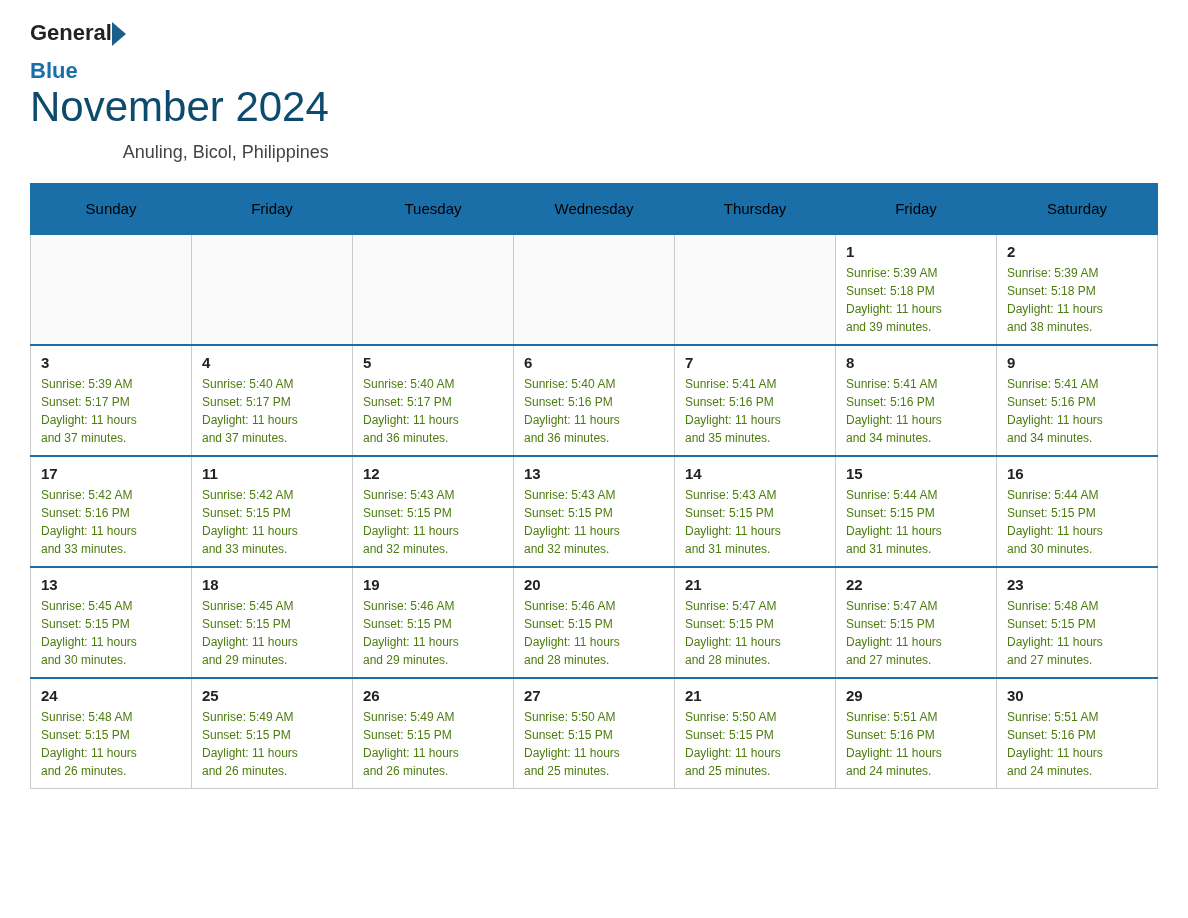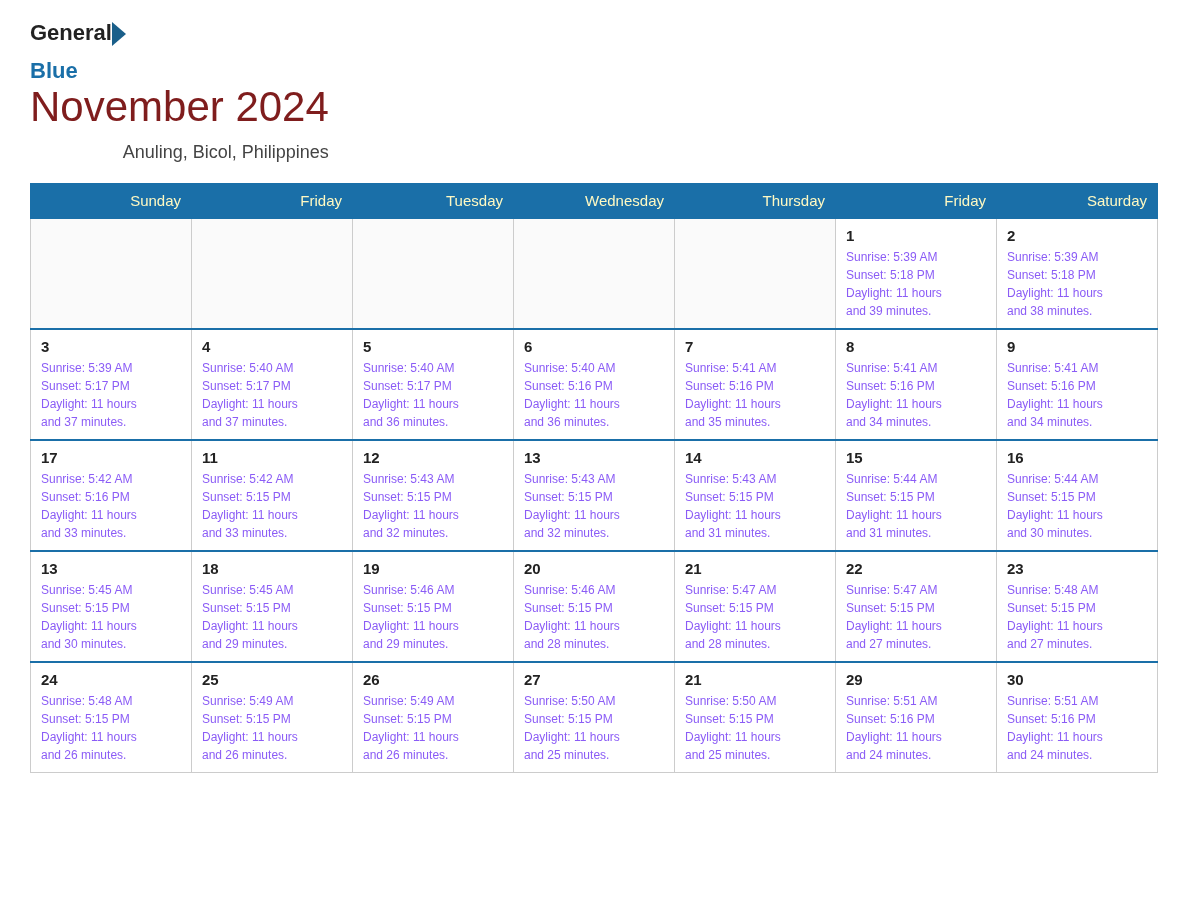--- a/index.html
+++ b/index.html
@@ -40,60 +40,60 @@
       color: #1a6fa8;
       margin-top: 12px;
       display: block;
     }
     .title-block {
       text-align: right;
     }
     .month-year {
       font-size: 42px;
       font-weight: normal;
-      color: #7f1d1d;
+      color: #0c4a6e;
       line-height: 1.1;
     }
     .location {
       font-size: 18px;
       color: #444;
       margin-top: 12px;
     }
     .calendar {
       width: 100%;
       border-collapse: collapse;
       border: 1px solid #aaa;
     }
     .calendar th {
       background-color: #1a6fa8;
-      color: #fef9c3;
+      color: #000000;
       font-size: 15px;
       font-weight: normal;
-      padding: 8px 10px;
-      text-align: right;
+      padding: 16px 10px;
+      text-align: center;
       border: 1px solid #1a6fa8;
     }
     .calendar td {
       vertical-align: top;
       padding: 8px 10px;
       border: 1px solid #ccc;
       width: 14.28%;
       min-height: 100px;
       font-size: 13px;
       color: #333;
     }
     .day-number {
       font-size: 15px;
       font-weight: bold;
       color: #222;
       margin-bottom: 4px;
     }
     .day-info {
       font-size: 12px;
-      color: #8b5cf6;
+      color: #4d7c0f;
       line-height: 1.5;
     }
     .empty-cell {
       background: #fafafa;
     }
     tr.week-row td {
       border-top: 2px solid #1a6fa8;
     }
   </style>
 </head>

